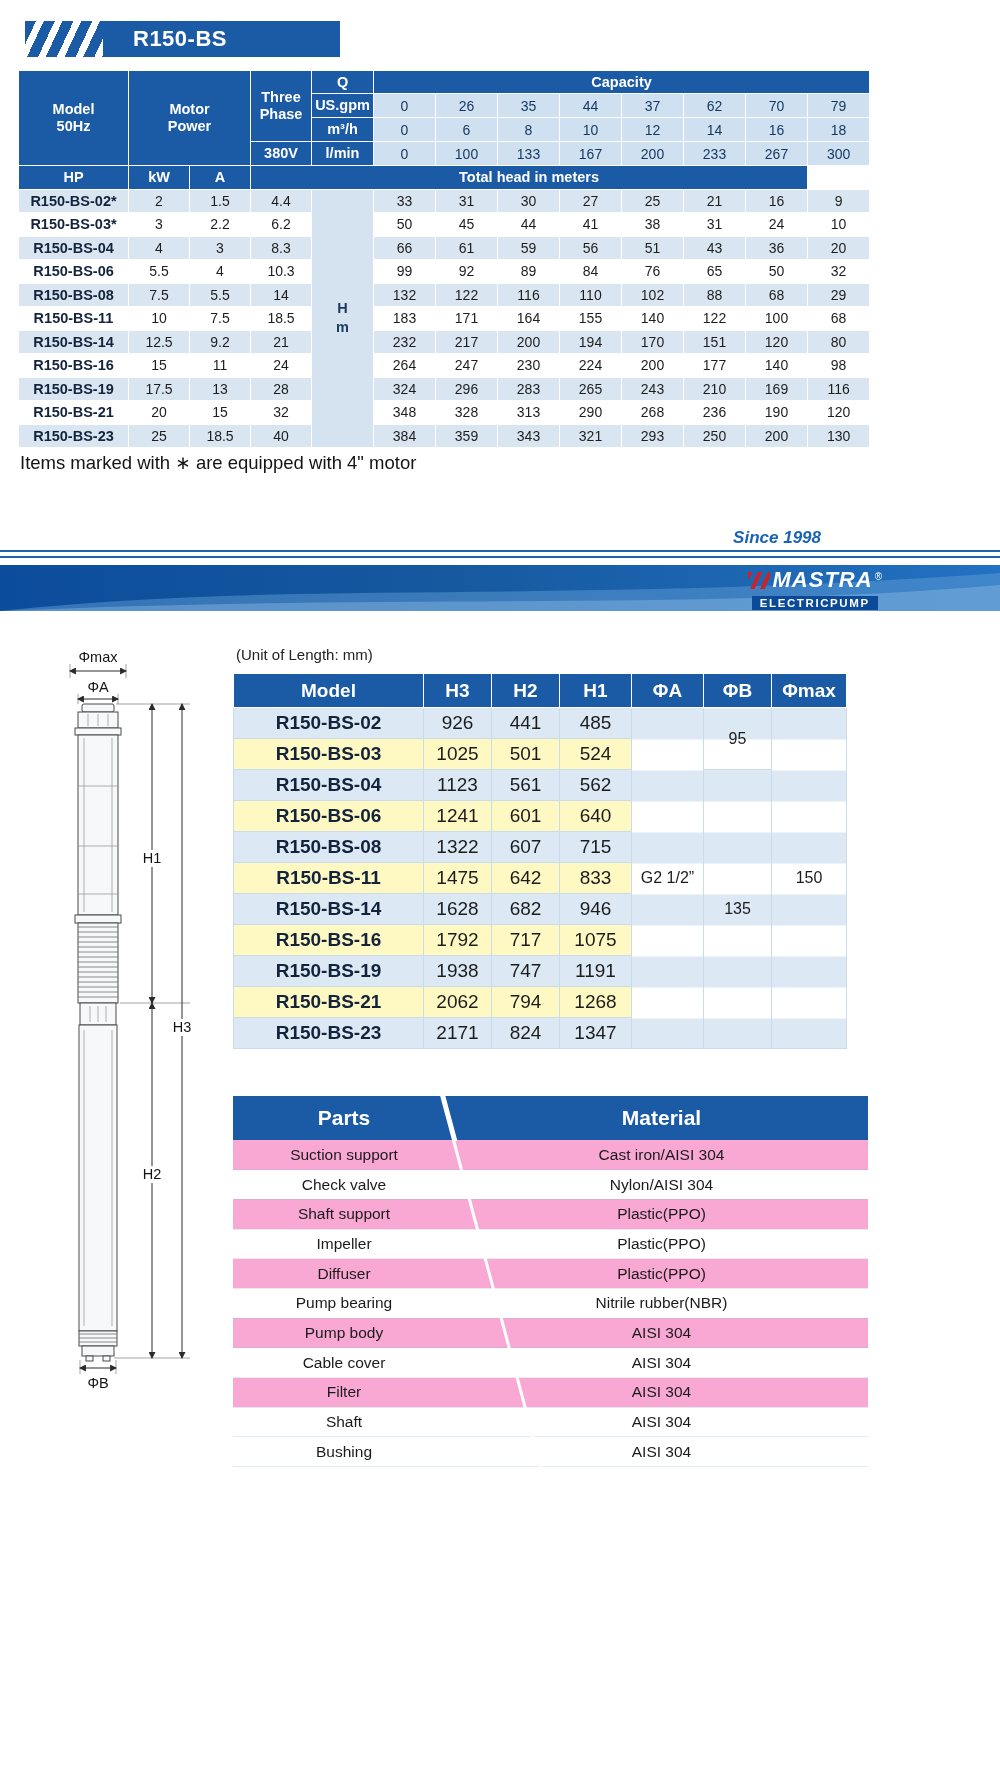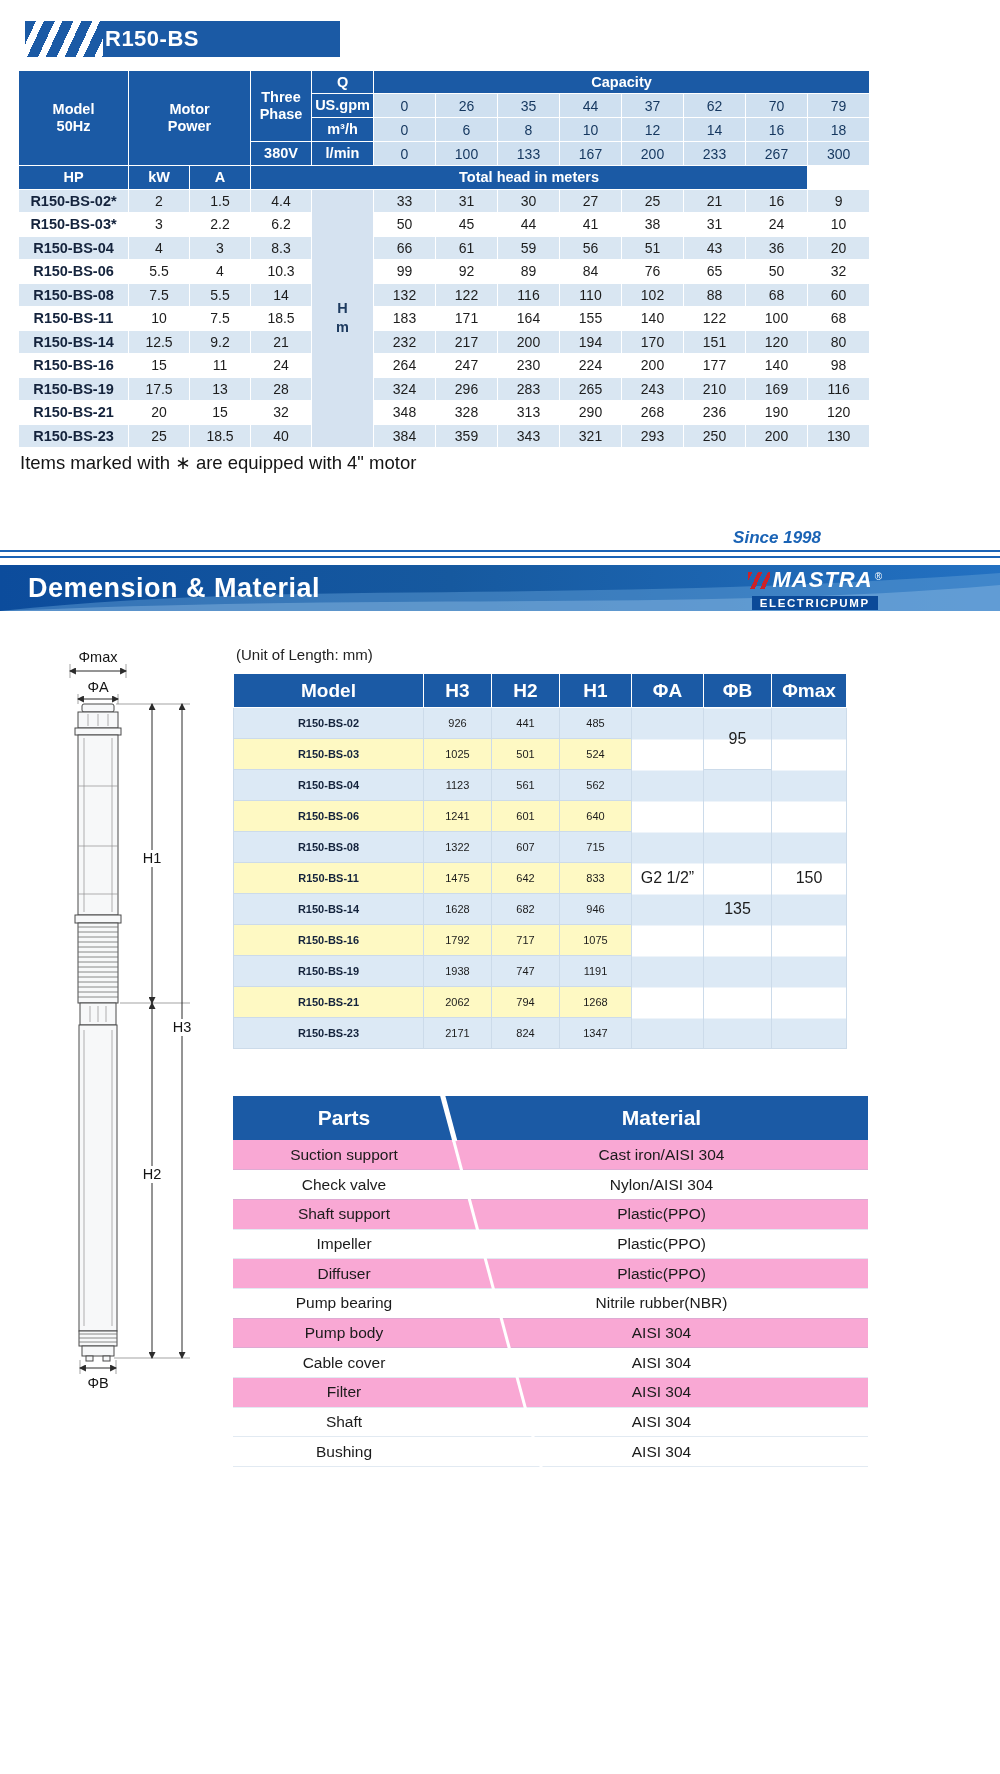--- a/index.html
+++ b/index.html
@@ -5,21 +5,21 @@
   * { margin:0; padding:0; box-sizing:border-box; }
   html,body { background:#fff; }
   body { font-family:"Liberation Sans","DejaVu Sans",sans-serif; }
   .page { position:relative; width:1000px; height:1774px; background:#fff; overflow:hidden; }
 
   
   .title-bar { position:absolute; left:25px; top:21px; width:315px; height:36px;
     background:var(--primary,#1b5aa5); display:flex; align-items:center; }
   .title-stripes { width:78px; align-self:stretch;
     background:repeating-linear-gradient(115deg, transparent 0 10px, #ffffff 10px 17px); }
-  .title-text { color:#fff; font-size:22px; font-weight:bold; margin-left:2px; letter-spacing:.5px; }
+  .title-text { color:#fff; font-size:22px; font-weight:bold; margin-left:30px; letter-spacing:.5px; }
 
   
   .perf-table { position:absolute; left:18px; top:70px; width:851px;
     border-collapse:collapse; table-layout:fixed; }
   .perf-table td { border:1px solid #fff; text-align:center; vertical-align:middle;
     padding:0; font-size:14px; color:#1d1d1d; overflow:hidden; }
   .perf-table .hdr { background:var(--primary,#1b5aa5); color:#fff; font-weight:bold;
     font-size:14.5px; line-height:1.15; }
   .perf-table .cap-val { background:var(--capbg,#cfe0f0); color:#14365e; }
   .qcap-row { height:23px; }
@@ -69,21 +69,21 @@
   .chip { fill:#ffffff; }
   .dim-label { font-size:14.5px; fill:#141414; font-family:"Liberation Sans","DejaVu Sans",sans-serif; }
 
   
   .unit-note { position:absolute; left:236px; top:646px; font-size:15px; color:#222; }
   .dims-table { position:absolute; left:233px; top:673px; width:613px;
     border-collapse:collapse; table-layout:fixed; }
   .dims-table th { background:var(--primary,#1b5aa5); color:#fff; font-size:19px;
     font-weight:bold; height:34px; border:1px solid #fff; padding:0; }
   .dims-table td { border:1px solid #ccdbea; text-align:center; vertical-align:middle;
-    height:31px; padding:0; font-size:11px; color:#1c1c1c; }
+    height:31px; padding:0; font-size:19px; color:#1c1c1c; }
   #dims-body tr.r-stripe td { background:#dce9f5; }
   #dims-body tr.r-white td { background:#fef9c3; }
   .dims-table td.model-cell { font-weight:bold; color:#14233c; }
   .dims-table td.merged { font-size:16px; }
 
   
   .parts-wrap { position:absolute; left:233px; top:1096px; width:635px; }
   .parts-table { width:635px; border-collapse:collapse; table-layout:fixed; }
   .parts-table th { background:var(--primary,#1b5aa5); color:#fff; font-size:21px;
     font-weight:bold; height:44px; padding:0; }
@@ -248,21 +248,21 @@
           <td>7.5</td>
           <td>5.5</td>
           <td>14</td>
           <td>132</td>
           <td>122</td>
           <td>116</td>
           <td>110</td>
           <td>102</td>
           <td>88</td>
           <td>68</td>
-          <td>60</td>
+          <td>29</td>
         </tr>
         <tr class="r-white">
           <td class="model-cell">R150-BS-11</td>
           <td>10</td>
           <td>7.5</td>
           <td>18.5</td>
           <td>183</td>
           <td>171</td>
           <td>164</td>
           <td>155</td>
@@ -350,21 +350,20 @@
     <div class="since-text">Since 1998</div>
     <div class="rule rule-1"></div>
     <div class="rule rule-2"></div>
   </div>
 
   <div class="banner">
     <svg class="banner-wave" viewBox="0 0 1000 46" preserveAspectRatio="none">
       <path d="M0,46 C300,14 560,40 1000,8 L1000,46 Z" fill="#5e9bd4" opacity="0.5"></path>
       <path d="M0,46 C400,28 700,46 1000,20 L1000,46 Z" fill="#8ab9e3" opacity="0.45"></path>
     </svg>
-    <div class="banner-title">Demension &amp; Material</div>
     <div class="logo">
       <div class="logo-top">
         <span class="logo-slashes"></span>
         <span class="logo-brand">MASTRA</span>
         <span class="logo-reg">®</span>
       </div>
       <span class="logo-sub">ELECTRICPUMP</span>
     </div>
   </div>
 

